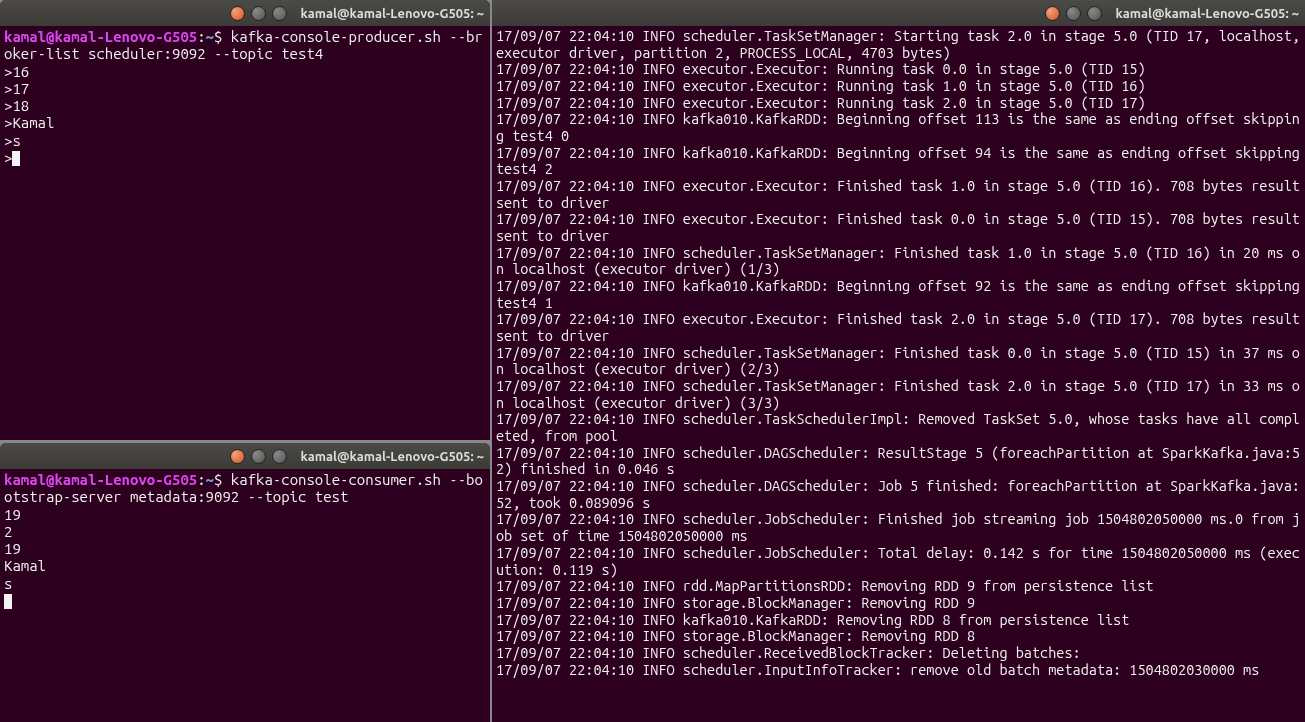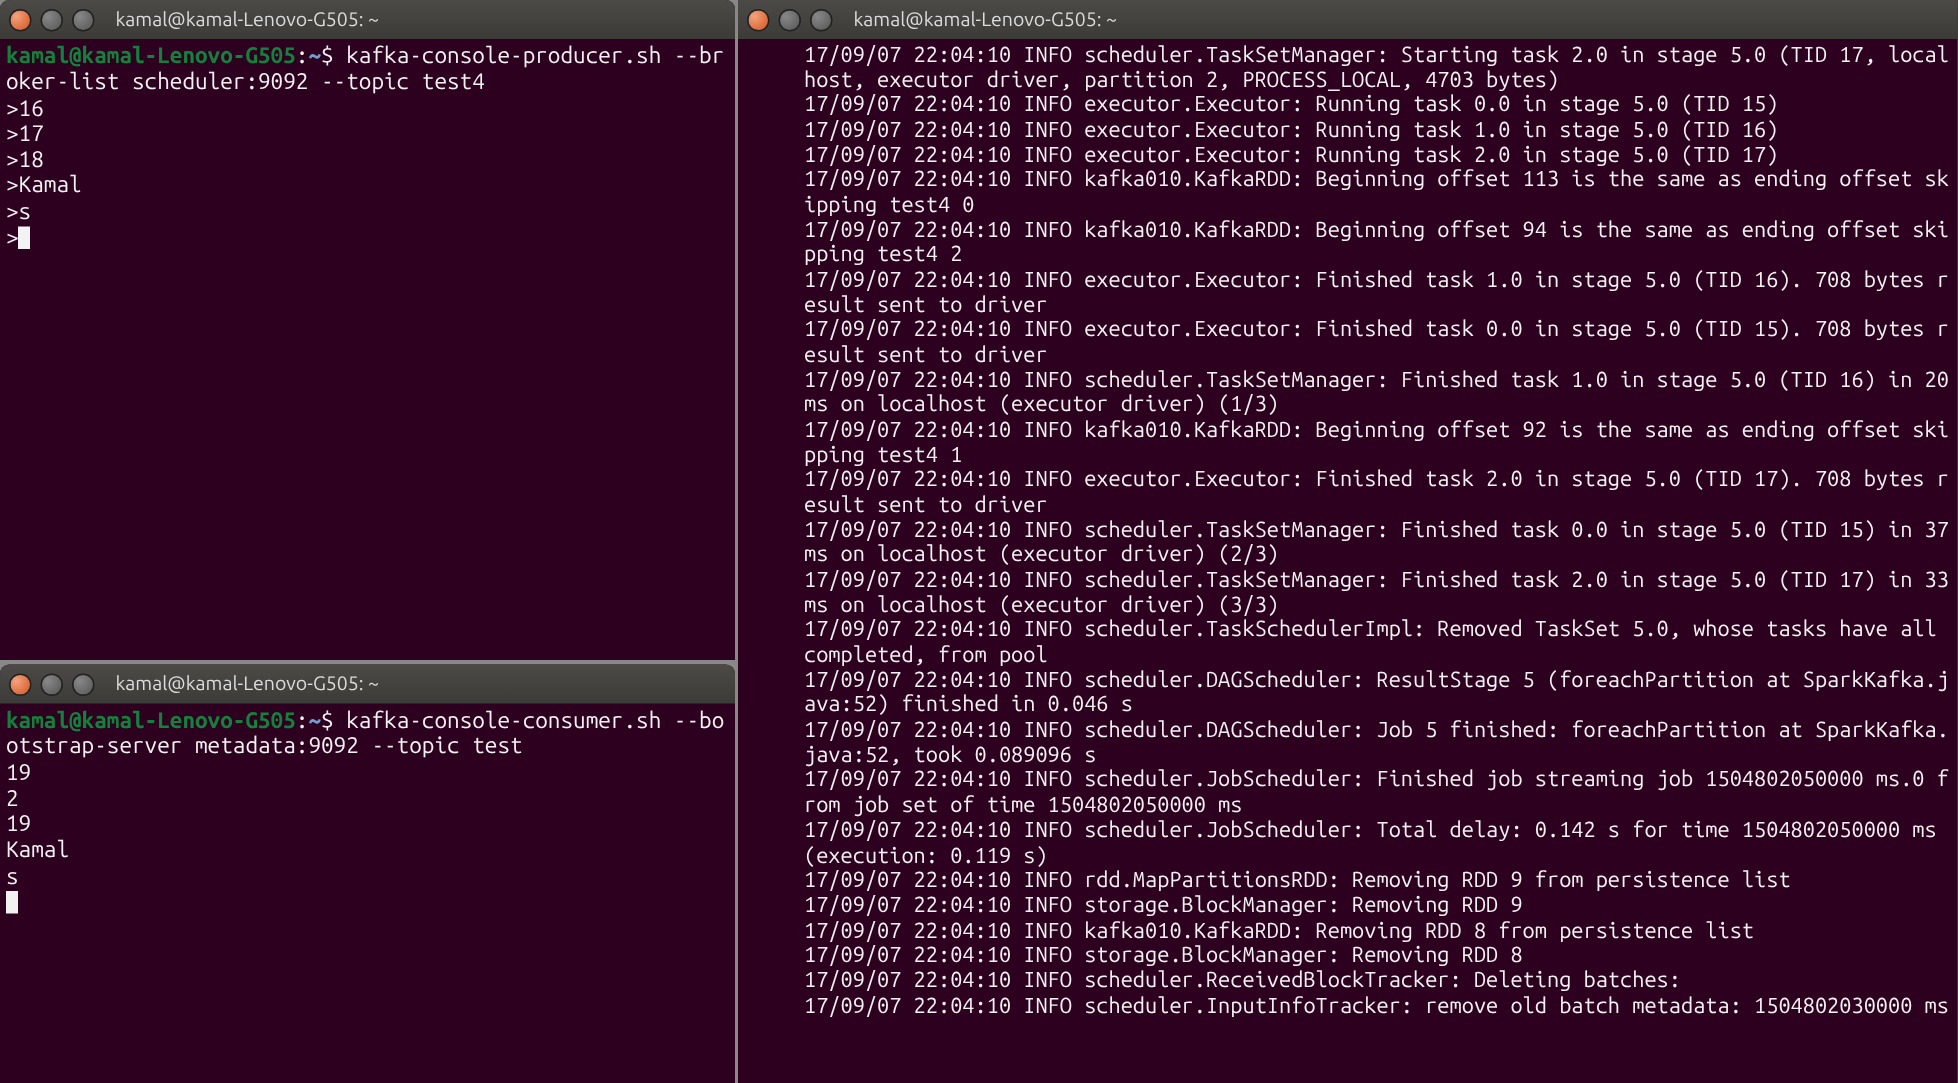--- a/index.html
+++ b/index.html
@@ -22,21 +22,22 @@
   }
   .titlebar {
     background: linear-gradient(to bottom, #4b4a46, #3c3b37);
     height: 26px;
     display: flex;
     align-items: center;
     padding: 0 6px;
     color: #dcdcdc;
     font-family: Ubuntu, sans-serif;
     font-size: 13px;
-    font-weight: normal;
+    font-weight: bold;
+    justify-content: flex-end;
   }
   .win-btn {
     width: 15px; height: 15px;
     border-radius: 50%;
     margin-right: 6px;
     display: inline-block;
     border: 1px solid #222;
   }
   .btn-close { background: radial-gradient(circle at 30% 30%, #f4a27e, #d35420); }
   .btn-min   { background: radial-gradient(circle at 30% 30%, #888, #555); }
@@ -44,34 +45,34 @@
   .title-text { margin-left: 8px; }
   .term-body {
     flex: 1;
     padding: 2px 4px;
     color: #f2f2f2;
     line-height: 1.15;
     white-space: pre-wrap;
     word-break: break-all;
     overflow: hidden;
   }
-  .prompt-user { color: #15803d; font-weight: bold; }
+  .prompt-user { color: #d946ef; font-weight: bold; }
   .prompt-path { color: #729fcf; font-weight: bold; }
   .cursor {
     display: inline-block;
     width: 8px; height: 15px;
     background: #f2f2f2;
     vertical-align: text-bottom;
   }
   
   #term1 { left: 0; top: 0; width: 490px; height: 440px; }
   #term2 { left: 0; top: 443px; width: 490px; height: 279px; }
   #term3 { left: 492px; top: 0; width: 813px; height: 722px; border-radius:0;}
   #term3 .titlebar { border-radius:0; }
-  #term3 .term-body { font-size: 14.5px; margin-left: 40px; }
+  #term3 .term-body { font-size: 14.5px; }
 </style>
 </head>
 <body>
 
 <div id="term1" class="terminal-window">
   <div class="titlebar">
     <span class="win-btn btn-close"></span>
     <span class="win-btn btn-min"></span>
     <span class="win-btn btn-max"></span>
     <span class="title-text">kamal@kamal-Lenovo-G505: ~</span>

